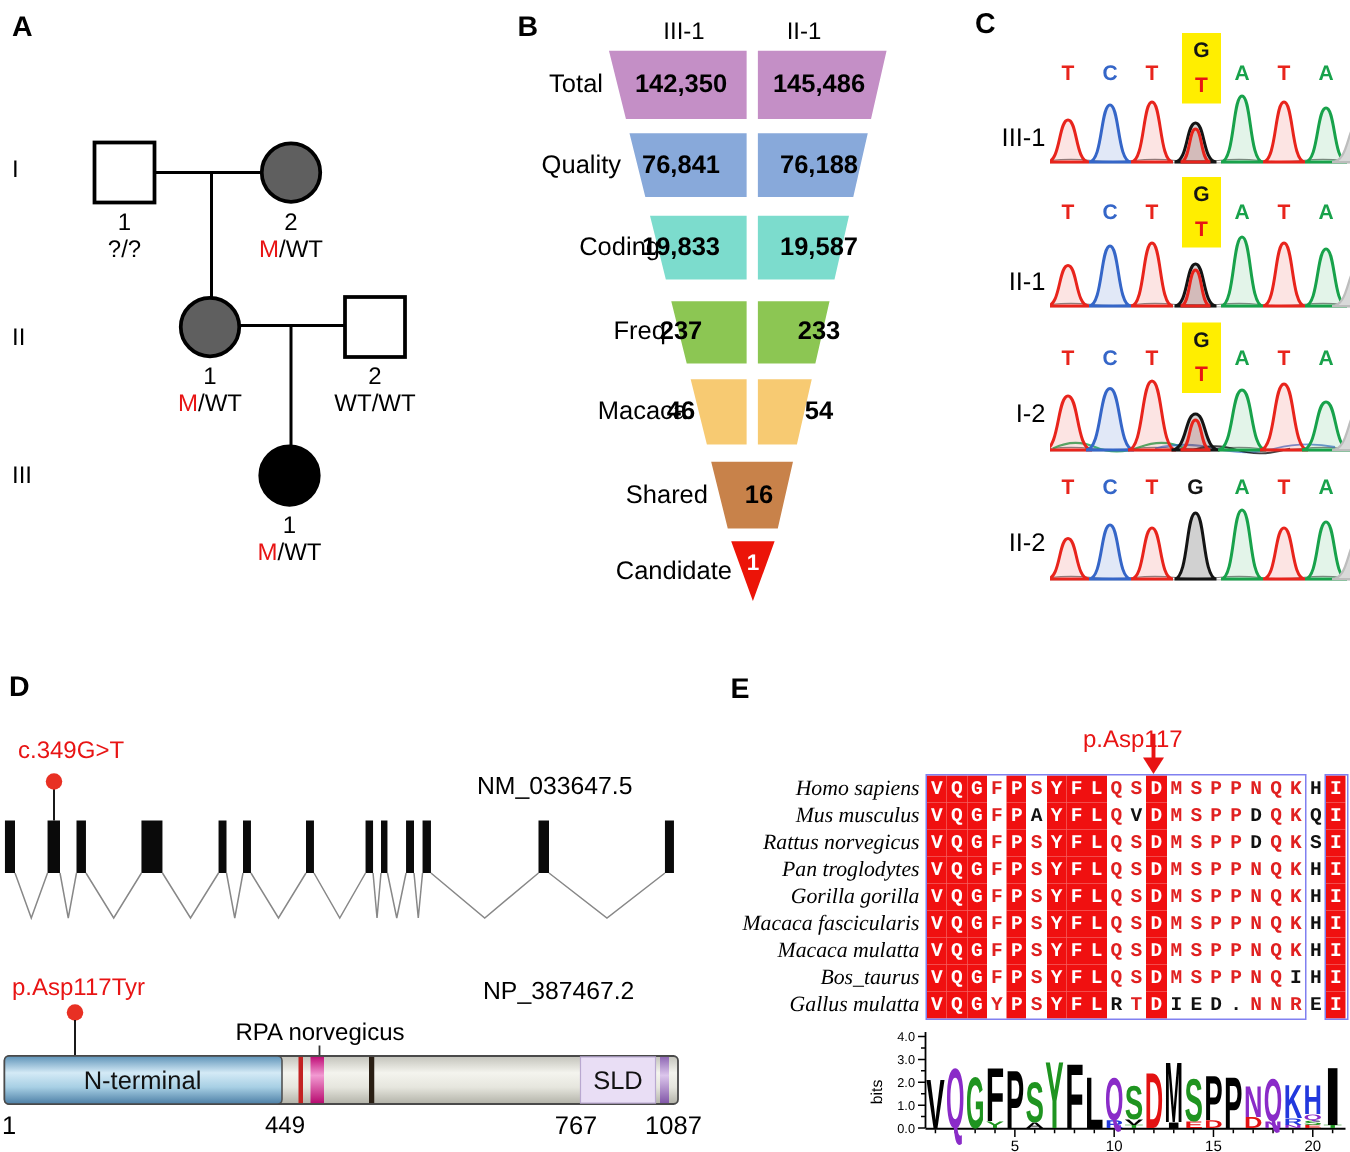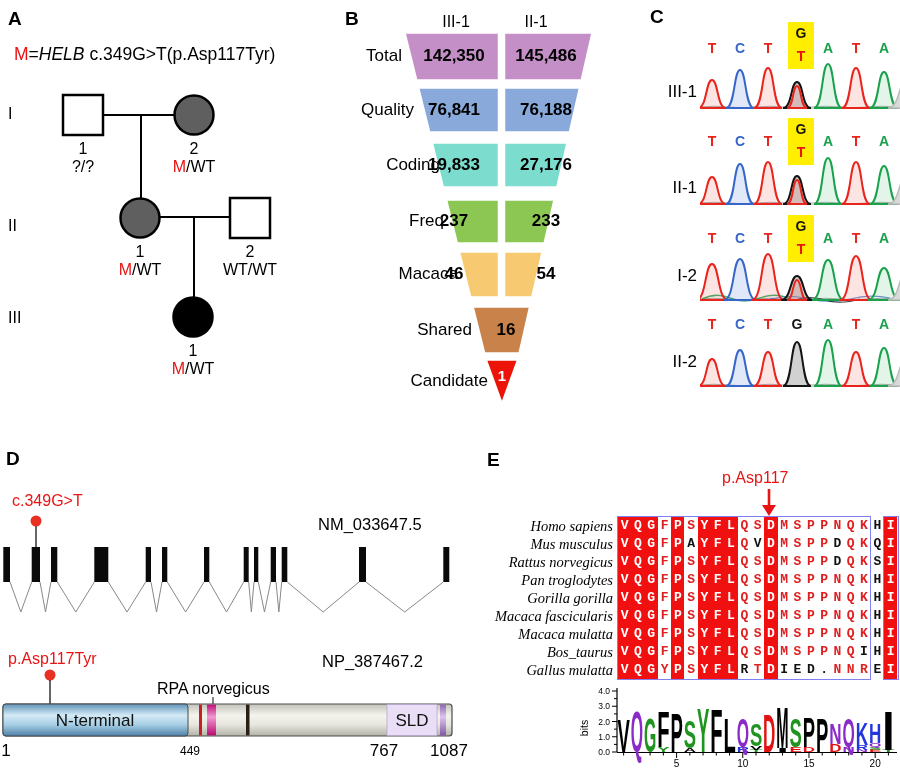--- a/index.html
+++ b/index.html
@@ -37,23 +37,20 @@
 <body>
 
 <div id="page">
 
   <div class="panel-letter" style="left:8px;top:8px;">A</div>
   <div class="panel-letter" style="left:345px;top:8px;">B</div>
   <div class="panel-letter" style="left:650px;top:6px;">C</div>
   <div class="panel-letter" style="left:6px;top:448px;">D</div>
   <div class="panel-letter" style="left:487px;top:449px;">E</div>
 
-  <div class="abs nowrap" style="left:14px;top:44px;font-size:17.5px;">
-    <span class="red">M</span><span>=</span><span class="italic">HELB</span><span> c.349G&gt;T(p.Asp117Tyr)</span>
-  </div>
 
   <div class="abs t16" style="left:8px;top:104px;">I</div>
   <div class="abs t16" style="left:8px;top:216px;">II</div>
   <div class="abs t16" style="left:8px;top:308px;">III</div>
 
   <svg class="abs" style="left:0;top:85px;" width="320" height="260">
     <line x1="103" y1="30" x2="176" y2="30" stroke="#000" stroke-width="2"></line>
     <line x1="141" y1="30" x2="141" y2="114" stroke="#000" stroke-width="2"></line>
     <line x1="158" y1="132" x2="231" y2="132" stroke="#000" stroke-width="2"></line>
     <line x1="194" y1="132" x2="194" y2="213" stroke="#000" stroke-width="2"></line>
@@ -109,21 +106,21 @@
   <div class="fun-label" style="right:456px;top:211px;">Freq</div>
   <div class="fun-label" style="right:442px;top:264px;">Macaca</div>
   <div class="fun-label" style="right:428px;top:320px;">Shared</div>
   <div class="fun-label" style="right:412px;top:371px;">Candidate</div>
 
   <div class="fun-val" style="left:404px;top:46px;">142,350</div>
   <div class="fun-val" style="left:496px;top:46px;">145,486</div>
   <div class="fun-val" style="left:404px;top:100px;">76,841</div>
   <div class="fun-val" style="left:496px;top:100px;">76,188</div>
   <div class="fun-val" style="left:404px;top:155px;">19,833</div>
-  <div class="fun-val" style="left:496px;top:155px;">27,176</div>
+  <div class="fun-val" style="left:496px;top:155px;">19,587</div>
   <div class="fun-val" style="left:404px;top:211px;">237</div>
   <div class="fun-val" style="left:496px;top:211px;">233</div>
   <div class="fun-val" style="left:404px;top:264px;">46</div>
   <div class="fun-val" style="left:496px;top:264px;">54</div>
   <div class="fun-val" style="left:476px;top:320px;width:60px;">16</div>
   <div class="fun-val" style="left:487px;top:366px;width:30px;color:#fff;font-size:15px;">1</div>
 
   <div class="chrom-label" style="right:203px;top:82px;">III-1</div>
   <div class="chrom-label" style="right:203px;top:178px;">II-1</div>
   <div class="chrom-label" style="right:203px;top:266px;">I-2</div>
@@ -293,25 +290,25 @@
     <rect x="199" y="36.6" width="3" height="30.8" fill="#c32222"></rect>
     <rect x="207" y="36.6" width="9" height="30.8" fill="url(#magGrad)"></rect>
     <rect x="246" y="36.6" width="3.5" height="30.8" fill="#2a1f14"></rect>
     <rect x="387" y="36.6" width="50" height="30.8" fill="#e9def5" stroke="#b9a8d0" stroke-width="0.8"></rect>
     <rect x="440" y="36.6" width="6" height="30.8" fill="url(#purpGrad)"></rect>
     <text x="95" y="58" font-size="17" text-anchor="middle" fill="#111">N-terminal</text>
     <text x="412" y="58" font-size="17" text-anchor="middle" fill="#111">SLD</text>
   </svg>
 
   <div class="dlabel center" style="left:-4px;top:742px;width:20px;font-size:17px;">1</div>
-  <div class="dlabel center" style="left:170px;top:742px;width:40px;font-size:12px;">449</div>
+  <div class="dlabel center" style="left:170px;top:742px;width:40px;font-size:16px;">449</div>
   <div class="dlabel center" style="left:364px;top:742px;width:40px;font-size:17px;">767</div>
   <div class="dlabel center" style="left:425px;top:742px;width:48px;font-size:17px;">1087</div>
 
-  <div class="abs red nowrap" style="left:722px;top:469px;font-size:16px;">p.Asp117</div>
+  <div class="abs red nowrap" style="left:722px;top:485px;font-size:16px;">p.Asp117</div>
   <svg class="abs" style="left:757px;top:489px;" width="24" height="27">
     <line x1="12" y1="0" x2="12" y2="18" stroke="#e81414" stroke-width="2.6"></line>
     <polygon points="5,16 19,16 12,27" fill="#e81414"></polygon>
   </svg>
 
   <div id="aln-rows">
       <div class="aln-row">
         <div class="aln-sp">Homo sapiens</div>
         <div class="aln-cell" style="background: rgb(240, 16, 16); color: rgb(255, 255, 255);">V</div>
         <div class="aln-cell" style="background: rgb(240, 16, 16); color: rgb(255, 255, 255);">Q</div>

